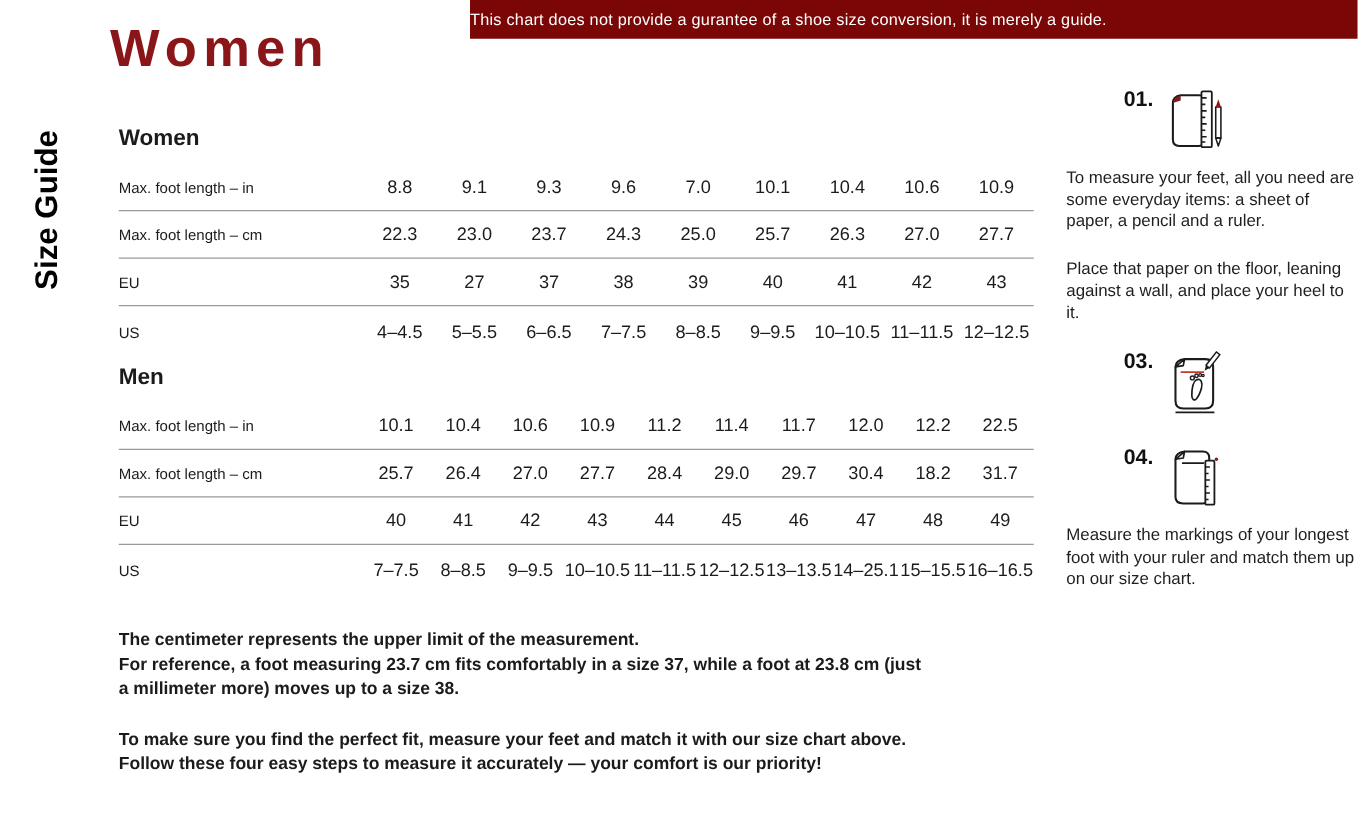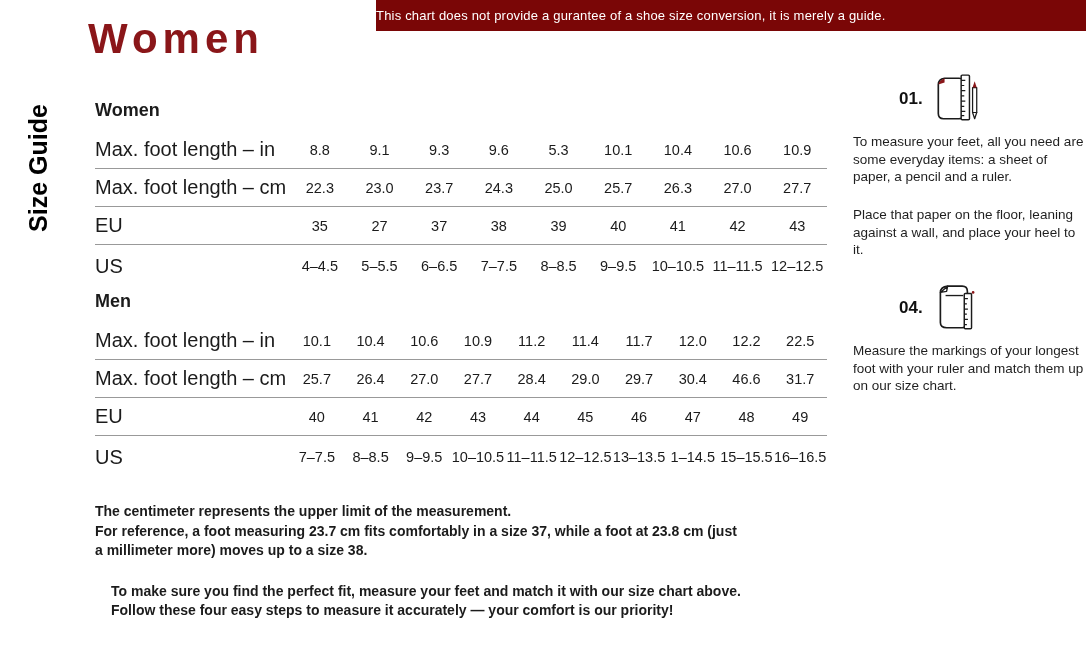--- a/index.html
+++ b/index.html
@@ -30,29 +30,29 @@
     position:absolute;left:38px;top:168px;
     transform:translate(-50%,-50%) rotate(-90deg);
     font-size:25px;font-weight:bold;white-space:nowrap;color:#000;
   }
   .content{position:absolute;left:95px;top:100px;width:732px;}
   .section-title{font-size:18px;font-weight:bold;margin:0 0 10px 0;}
   .section-title.mt{margin-top:4px;}
   .size-table{width:100%;}
   .trow{display:flex;align-items:center;min-height:38px;border-bottom:1px solid var(--line);}
   .trow:last-child{border-bottom:none;min-height:42px;}
-  .tlabel{flex:0 0 195px;font-size:20px;font-weight:500;}
+  .tlabel{flex:0 0 195px;font-size:12px;font-weight:500;}
   .tvals{flex:1;display:flex;}
   .tcell{flex:1;text-align:center;font-size:14.5px;}
   .notes{margin-top:24px;width:650px;font-size:14px;line-height:1.4;}
   .notes p{margin:0 0 21px 0;white-space:pre-line;font-weight:bold;}
-  .notes p:last-child{margin-bottom:0;margin-left:16px;}
+  .notes p:last-child{margin-bottom:0;}
   .steps-col{position:absolute;left:853px;top:70px;width:233px;}
   .step{margin-bottom:20px;}
-  .step-head{display:flex;align-items:center;padding-left:46px;gap:7px;height:57px;}
+  .step-head{display:flex;align-items:flex-start;padding-left:46px;gap:7px;height:57px;}
   .step-num{font-size:17px;font-weight:bold;color:#111;}
   .step-icon svg{width:54px;height:54px;display:block;}
   .step-text{font-size:13.5px;line-height:1.31;margin-top:6px;color:#1f1f1f;}
 </style>
 </head>
 <body>
 
 <div class="banner">
   <span>This chart does not provide a gurantee of a shoe size conversion, it is merely a guide.</span>
 </div>
@@ -64,21 +64,21 @@
 <div class="content">
   <h2 class="section-title">Women</h2>
   <div class="size-table">
       <div class="trow">
         <span class="tlabel">Max. foot length – in</span>
         <div class="tvals">
           <span class="tcell">8.8</span>
           <span class="tcell">9.1</span>
           <span class="tcell">9.3</span>
           <span class="tcell">9.6</span>
-          <span class="tcell">5.3</span>
+          <span class="tcell">7.0</span>
           <span class="tcell">10.1</span>
           <span class="tcell">10.4</span>
           <span class="tcell">10.6</span>
           <span class="tcell">10.9</span>
         </div>
       </div>
       <div class="trow">
         <span class="tlabel">Max. foot length – cm</span>
         <div class="tvals">
           <span class="tcell">22.3</span>
@@ -143,21 +143,21 @@
         <span class="tlabel">Max. foot length – cm</span>
         <div class="tvals">
           <span class="tcell">25.7</span>
           <span class="tcell">26.4</span>
           <span class="tcell">27.0</span>
           <span class="tcell">27.7</span>
           <span class="tcell">28.4</span>
           <span class="tcell">29.0</span>
           <span class="tcell">29.7</span>
           <span class="tcell">30.4</span>
-          <span class="tcell">46.6</span>
+          <span class="tcell">18.2</span>
           <span class="tcell">31.7</span>
         </div>
       </div>
       <div class="trow">
         <span class="tlabel">EU</span>
         <div class="tvals">
           <span class="tcell">40</span>
           <span class="tcell">41</span>
           <span class="tcell">42</span>
           <span class="tcell">43</span>
@@ -172,21 +172,21 @@
       <div class="trow">
         <span class="tlabel">US</span>
         <div class="tvals">
           <span class="tcell">7–7.5</span>
           <span class="tcell">8–8.5</span>
           <span class="tcell">9–9.5</span>
           <span class="tcell">10–10.5</span>
           <span class="tcell">11–11.5</span>
           <span class="tcell">12–12.5</span>
           <span class="tcell">13–13.5</span>
-          <span class="tcell">1–14.5</span>
+          <span class="tcell">14–25.1</span>
           <span class="tcell">15–15.5</span>
           <span class="tcell">16–16.5</span>
         </div>
       </div>
     </div>
 
   <div class="notes">
     <p>The centimeter represents the upper limit of the measurement.
 For reference, a foot measuring 23.7 cm fits comfortably in a size 37, while a foot at 23.8 cm (just a millimeter more) moves up to a size 38.</p>
     <p>To make sure you find the perfect fit, measure your feet and match it with our size chart above. Follow these four easy steps to measure it accurately — your comfort is our priority!</p>
@@ -208,20 +208,40 @@
             <path d="M41 39 L43 45 L45 39 Z" fill="#fff" stroke="#1b1b1b" stroke-linejoin="round" stroke-linecap="round" stroke-width="1.2"></path>
           </svg>
         </span>
       </div>
       <div class="step-text">To measure your feet, all you need are some everyday items: a sheet of paper, a pencil and a ruler.</div>
     </div>
     <div class="step">
       <div class="step-text">Place that paper on the floor, leaning against a wall, and place your heel to it.</div>
     </div>
     <div class="step">
+      <div class="step-head">
+        <span class="step-num">03.</span>
+        <span class="step-icon">
+          <svg viewBox="0 0 52 52">
+            <path d="M17 8 H33 Q39 8 39 14 V40 Q39 46 33 46 H16 Q10 46 10 40 V14 Q10 9 17 8 Z" stroke="#1b1b1b" fill="none" stroke-linejoin="round" stroke-linecap="round" stroke-width="1.6"></path>
+            <path d="M17 8 L10 14 L16 13 Z" stroke="#1b1b1b" fill="none" stroke-linejoin="round" stroke-linecap="round" stroke-width="1.3"></path>
+            <line x1="14" y1="18" x2="32" y2="18" stroke="#c23b2e" stroke-width="1.3"></line>
+            <path d="M26 24 C30 22 31 27 30 30.5 C29 34 28 36.5 26.2 38.5 C24.4 40.5 22.6 39 22.6 36 C22.6 32 22.8 26 26 24 Z" stroke="#1b1b1b" fill="none" stroke-linejoin="round" stroke-linecap="round" stroke-width="1.3"></path>
+            <circle cx="23" cy="22.5" r="1.5" stroke="#1b1b1b" fill="none" stroke-linejoin="round" stroke-linecap="round" stroke-width="1.1"></circle>
+            <circle cx="26.2" cy="20.8" r="1.3" stroke="#1b1b1b" fill="none" stroke-linejoin="round" stroke-linecap="round" stroke-width="1.1"></circle>
+            <circle cx="29" cy="20.2" r="1.1" stroke="#1b1b1b" fill="none" stroke-linejoin="round" stroke-linecap="round" stroke-width="1"></circle>
+            <circle cx="31.2" cy="20.6" r=".9" stroke="#1b1b1b" fill="none" stroke-linejoin="round" stroke-linecap="round" stroke-width="1"></circle>
+            <g transform="rotate(38 37 11)">
+              <rect x="35.3" y="1.5" width="3.4" height="13" fill="#fff" stroke="#1b1b1b" stroke-width="1.1"></rect>
+              <path d="M35.3 14.5 L37 18.5 L38.7 14.5 Z" fill="#1b1b1b"></path>
+            </g>
+            <line x1="10" y1="49" x2="40" y2="49" stroke="#1b1b1b" stroke-width="1.5"></line>
+          </svg>
+        </span>
+      </div>
     </div>
     <div class="step">
       <div class="step-head">
         <span class="step-num">04.</span>
         <span class="step-icon">
           <svg viewBox="0 0 52 52">
             <path d="M17 5 H31 Q36 5 36 10 V40 Q36 45 31 45 H16 Q10 45 10 40 V11 Q10 6 17 5 Z" stroke="#1b1b1b" fill="none" stroke-linejoin="round" stroke-linecap="round" stroke-width="1.6"></path>
             <path d="M17 5 L10 11 L16 10 Z" stroke="#1b1b1b" fill="none" stroke-linejoin="round" stroke-linecap="round" stroke-width="1.3"></path>
             <line x1="15" y1="14" x2="32" y2="14" stroke="#1b1b1b" stroke-width="1.3"></line>
             <rect x="33" y="12" width="7" height="34" rx="1" fill="#fff" stroke="#1b1b1b" stroke-linejoin="round" stroke-linecap="round" stroke-width="1.4"></rect>

